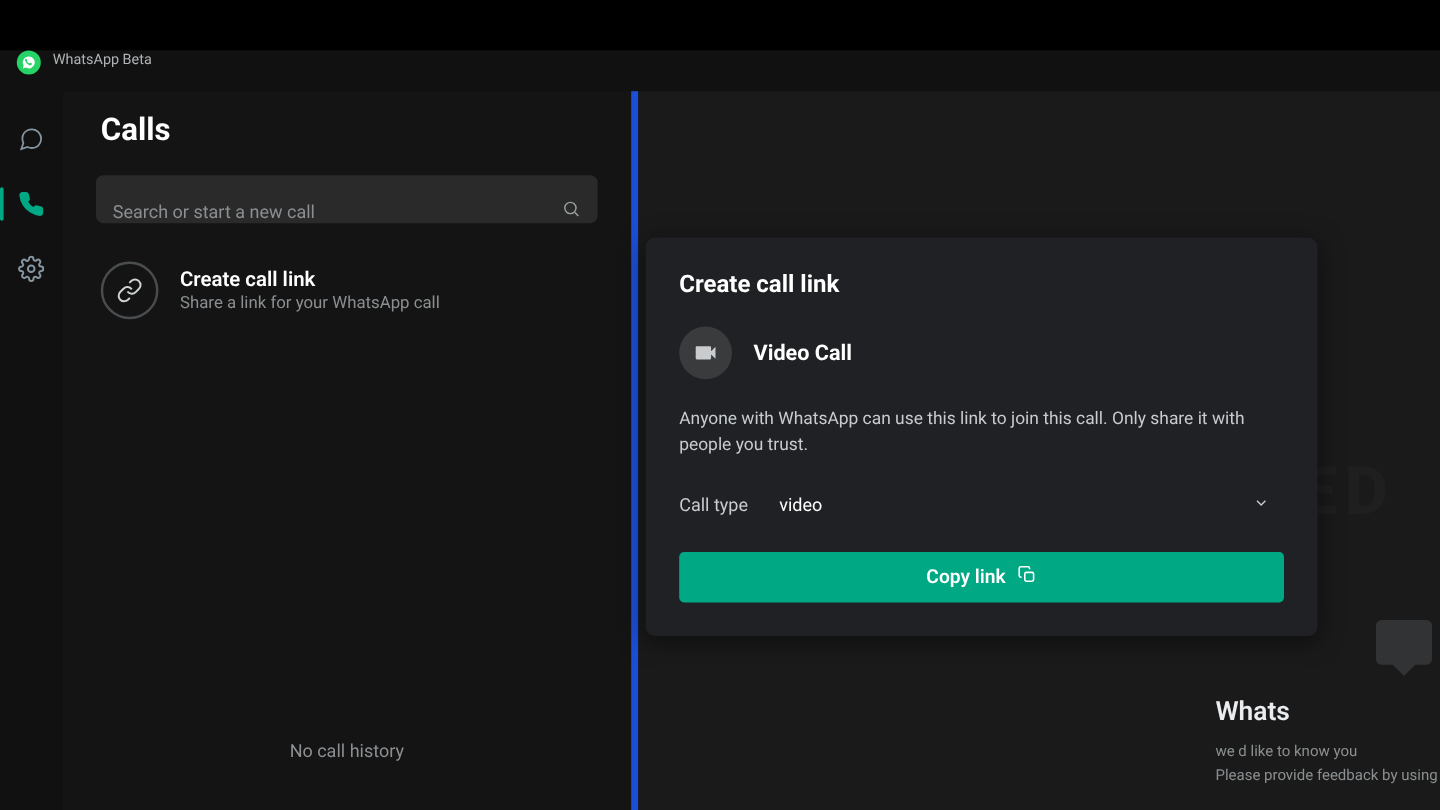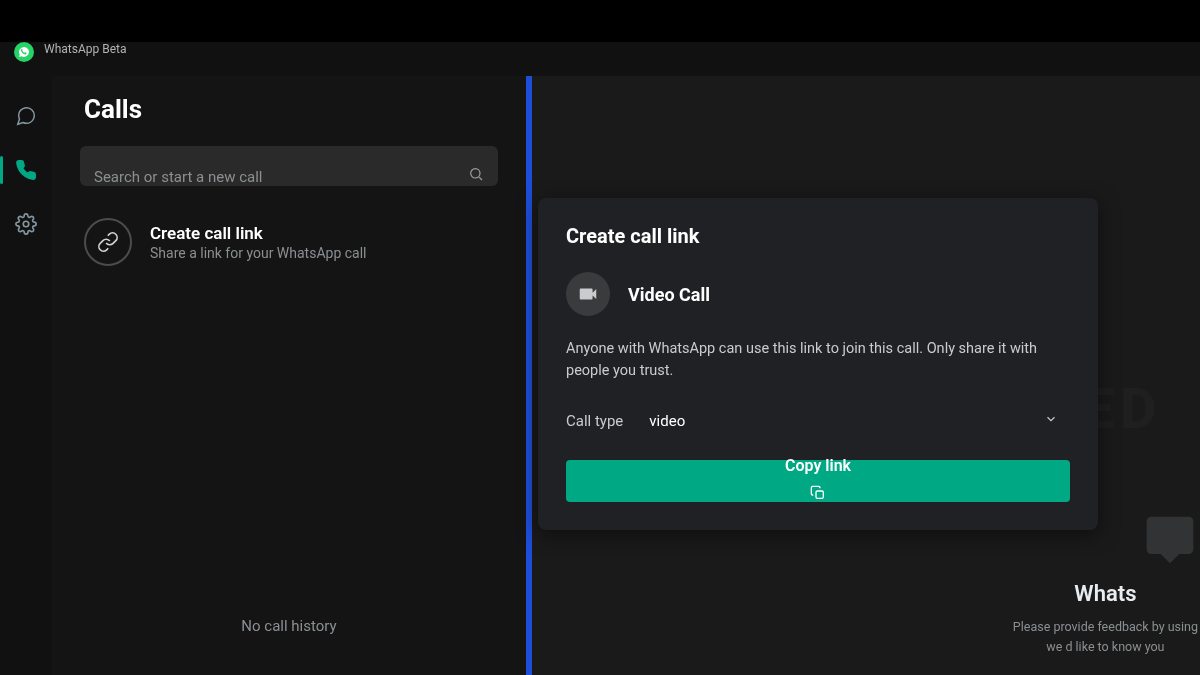--- a/index.html
+++ b/index.html
@@ -232,28 +232,27 @@
     border: none;
     border-radius: 4px;
     color: #fff;
     font-size: 16px;
     font-weight: 600;
     display: flex;
     align-items: center;
     justify-content: center;
     gap: 10px;
     cursor: pointer;
-    flex-direction: column;
   }
   .copy-btn svg { width: 16px; height: 16px; stroke: #fff; fill: none; stroke-width: 2; }
   .feedback-area {
     position: absolute;
     right: 0;
     bottom: 18px;
-    text-align: center;
+    text-align: left;
     padding-right: 2px;
     color: #8b8f92;
     font-size: 12.5px;
     line-height: 1.6;
   }
   .feedback-title {
     font-size: 22px;
     font-weight: 600;
     color: #e9edef;
     margin-bottom: 6px;
@@ -375,17 +374,17 @@
       </button>
     </div>
 
     <div class="feedback-area">
       <div class="feedback-bubble">
         <svg viewBox="0 0 24 24">
             <path d="M20 2H4a2 2 0 0 0-2 2v12a2 2 0 0 0 2 2h4l4 4 4-4h4a2 2 0 0 0 2-2V4a2 2 0 0 0-2-2z"></path>
           </svg>
       </div>
       <div class="feedback-title">Whats</div>
+      <div>we d like to know you</div>
       <div>Please provide feedback by using</div>
-      <div>we d like to know you</div>
     </div>
   </div>
 </div>
 
 </body></html>

